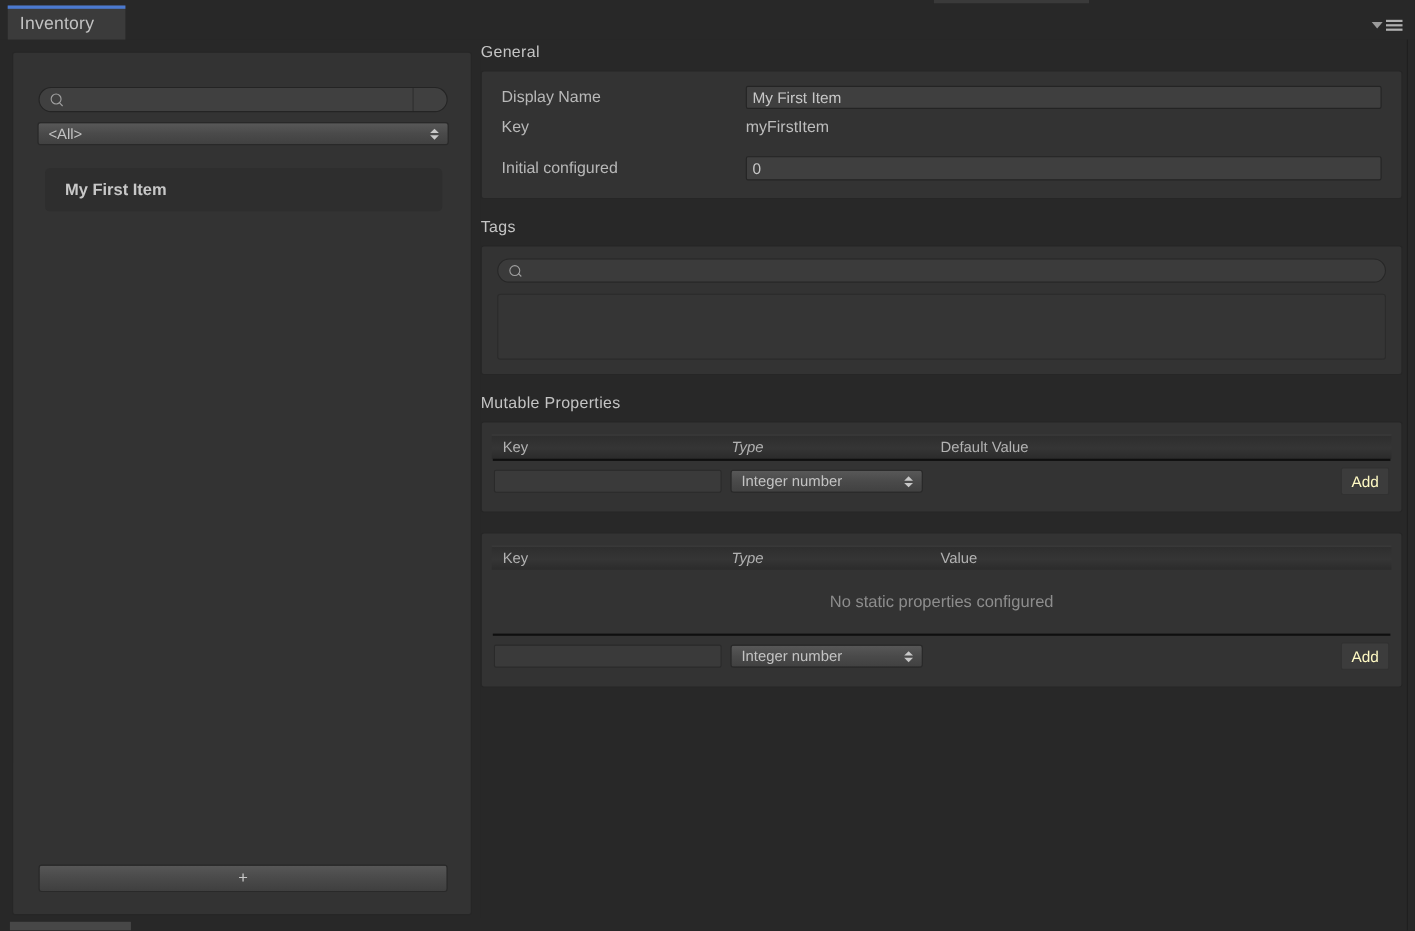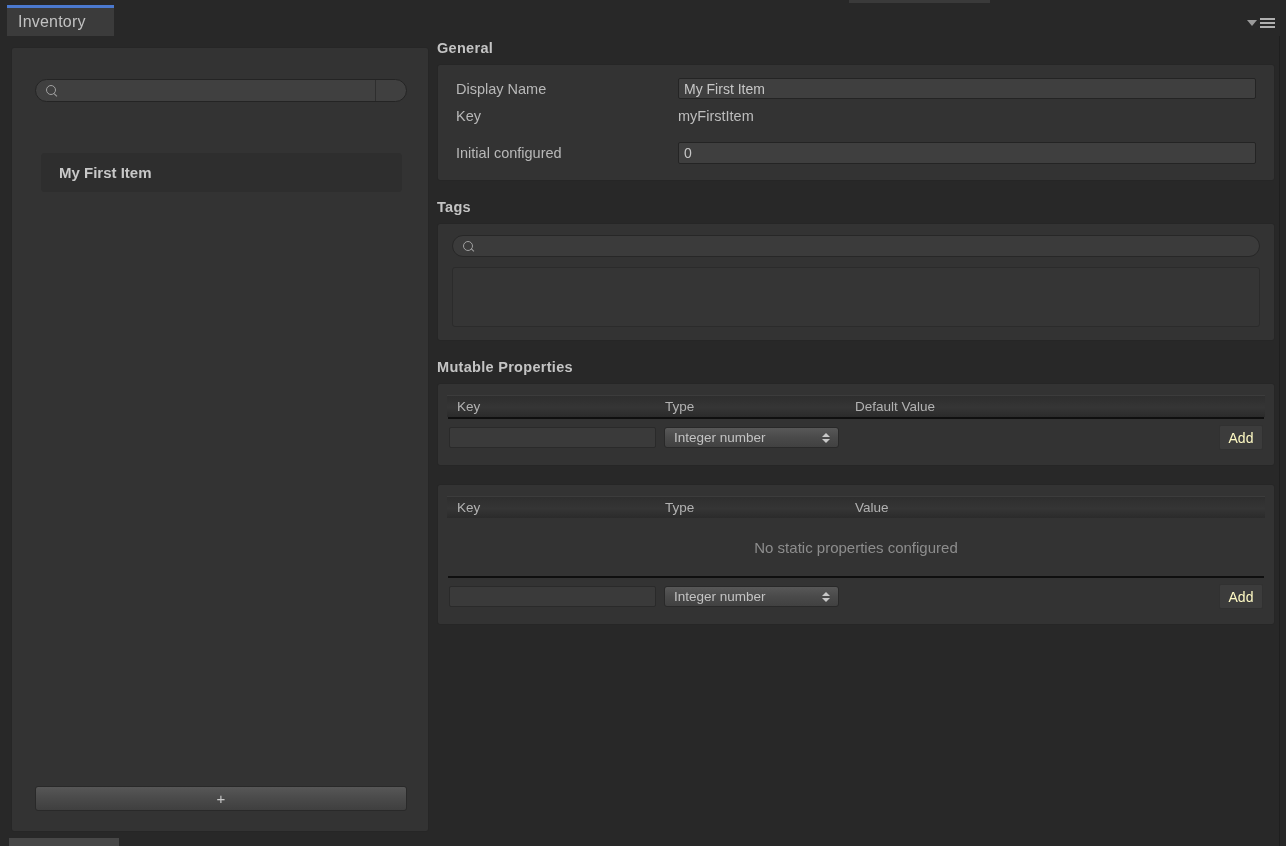--- a/index.html
+++ b/index.html
@@ -223,21 +223,21 @@
   }
   .right-divider {
     position: absolute;
     left: 1279px; top: 36px;
     width: 1px; height: 810px;
     background: #1f1f1f;
   }
 
   .section-title {
     font-size: 14.5px;
-    font-weight: bold;
+    font-weight: normal;
     color: #c4c4c4;
     letter-spacing: 0.3px;
     margin-bottom: 8px;
   }
 
   .group-box {
     background: #333333;
     border: 1px solid #262626;
     border-radius: 3px;
   }
@@ -303,21 +303,21 @@
     align-items: center;
     background: linear-gradient(to bottom, #2e2e2e 0%, #353535 55%, #2b2b2b 100%);
     border-top: 1px solid #3c3c3c;
     padding-left: 10px;
   }
   .prop-header .col {
     font-size: 13.5px;
     color: #b2b2b2;
   }
   .col-key { width: 208px; flex: 0 0 auto; }
-  .col-type { width: 190px; flex: 0 0 auto; }
+  .col-type { width: 190px; flex: 0 0 auto; font-style: italic; }
   .col-val { flex: 1; }
 
   .prop-empty {
     height: 58px;
     display: flex;
     align-items: center;
     justify-content: center;
     font-size: 15px;
     color: #8d8d8d;
   }
@@ -395,20 +395,27 @@
   </div>
 
   <div class="left-panel">
 
     <div class="searchbox">
       <span class="mag"></span>
       <input class="search-input" type="text" placeholder="" style="">
       <span class="divider"></span>
     </div>
 
+    <div class="dropdown filter-dropdown">
+      <span class="dd-label">&lt;All&gt;</span>
+      <span class="dd-arrows">
+        <i class="up"></i>
+          <i class="dn"></i>
+      </span>
+    </div>
 
     <div class="item-list">
       <div class="list-item">
         <span>My First Item</span>
       </div>
     </div>
 
     <div class="add-btn">
       <span>+</span>
     </div>

